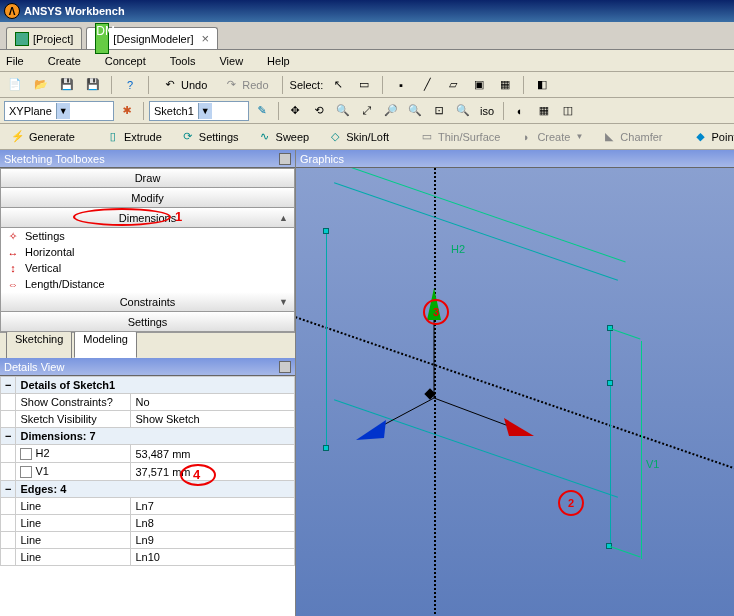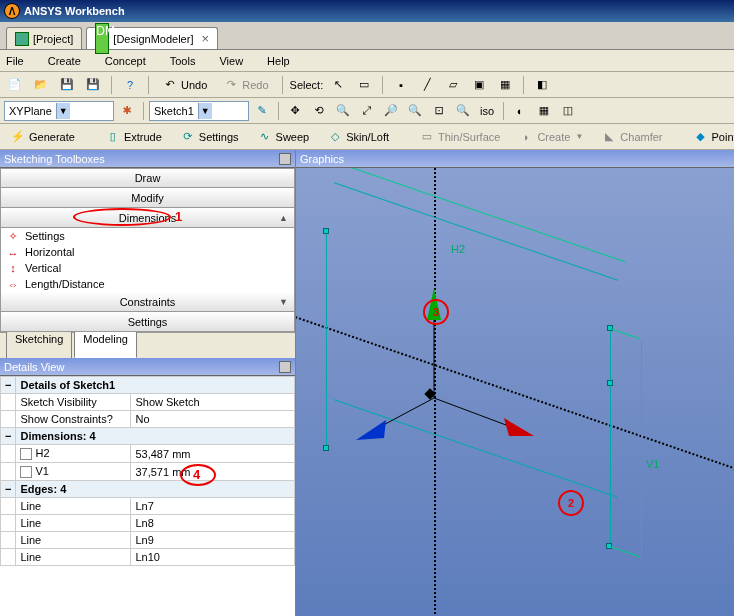--- a/index.html
+++ b/index.html
@@ -267,31 +267,31 @@
 
     <div class="details" style="position:relative;">
       <table class="detgrid">
         <tbody>
             <tr class="hdr">
               <td class="expcol">−</td>
               <td colspan="2">Details of Sketch1</td>
             </tr>
         <tr>
               <td></td>
+              <td class="lbl">Show Constraints?</td>
+              <td>No</td>
+            </tr>
+        <tr>
+              <td></td>
               <td class="lbl">Sketch Visibility</td>
               <td>Show Sketch</td>
             </tr>
-        <tr>
-              <td></td>
-              <td class="lbl">Show Constraints?</td>
-              <td>No</td>
-            </tr>
         <tr class="hdr">
               <td class="expcol">−</td>
-              <td colspan="2">Dimensions: 4</td>
+              <td colspan="2">Dimensions: 7</td>
             </tr>
         <tr>
               <td></td>
               <td class="lbl"><span class="chk"></span><span>H2</span></td>
               <td>53,487 mm</td>
             </tr>
         <tr>
               <td></td>
               <td class="lbl"><span class="chk"></span><span>V1</span></td>
               <td>37,571 mm</td>

